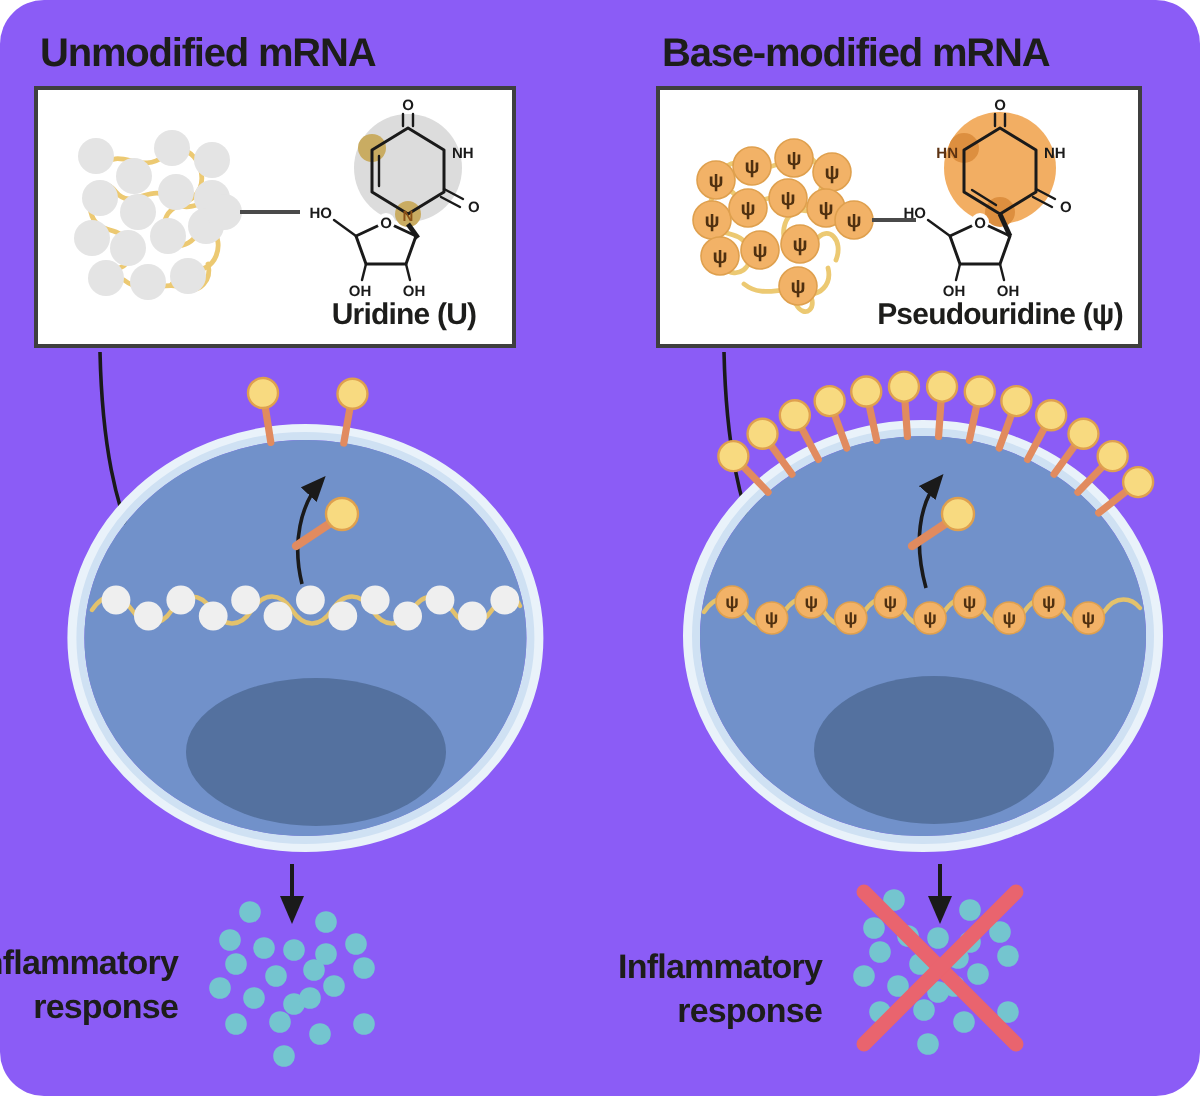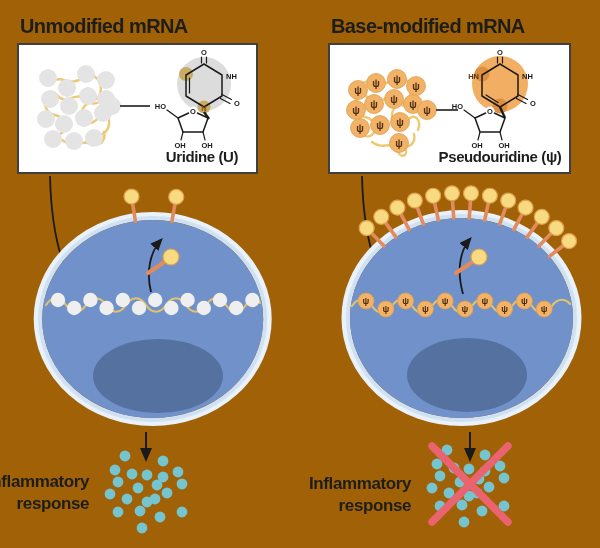--- a/index.html
+++ b/index.html
@@ -1,17 +1,17 @@
 <!DOCTYPE html>
 <html><head>
 <meta charset="utf-8">
 <style>
   html,body{margin:0;padding:0;background:#fff;}
-  .stage{position:relative;width:600px;height:548px;background:#a16207;overflow:hidden;
-         font-family:"Liberation Sans",sans-serif;}
+  .stage{position:relative;width:600px;height:548px;background:#8b5cf6;overflow:hidden;
+         font-family:"Liberation Sans",sans-serif;border-radius:22px;}
   svg{display:block;}
   .title{font:700 20px "Liberation Sans",sans-serif;letter-spacing:-0.6px;fill:#1d1d1b;}
   .chemlabel{font:700 15px "Liberation Sans",sans-serif;letter-spacing:-0.4px;fill:#1d1d1b;}
   .outcome{font:700 17px "Liberation Sans",sans-serif;letter-spacing:-0.4px;fill:#1d1d1b;}
   .atom{font:700 7.5px "Liberation Sans",sans-serif;fill:#1a1a1a;}
   .bond{stroke:#1a1a1a;stroke-width:1.5;fill:none;stroke-linecap:round;stroke-linejoin:round;}
   .bondthin{stroke:#1a1a1a;stroke-width:1.2;fill:none;stroke-linecap:round;}
   .squiggle{stroke:#ecc972;stroke-width:2.4;fill:none;stroke-linecap:round;}
   .wave{stroke:#e3c26c;stroke-width:2.2;fill:none;stroke-linecap:round;}
   .blackarrow{stroke:#1a1a1a;stroke-width:1.8;fill:none;}

